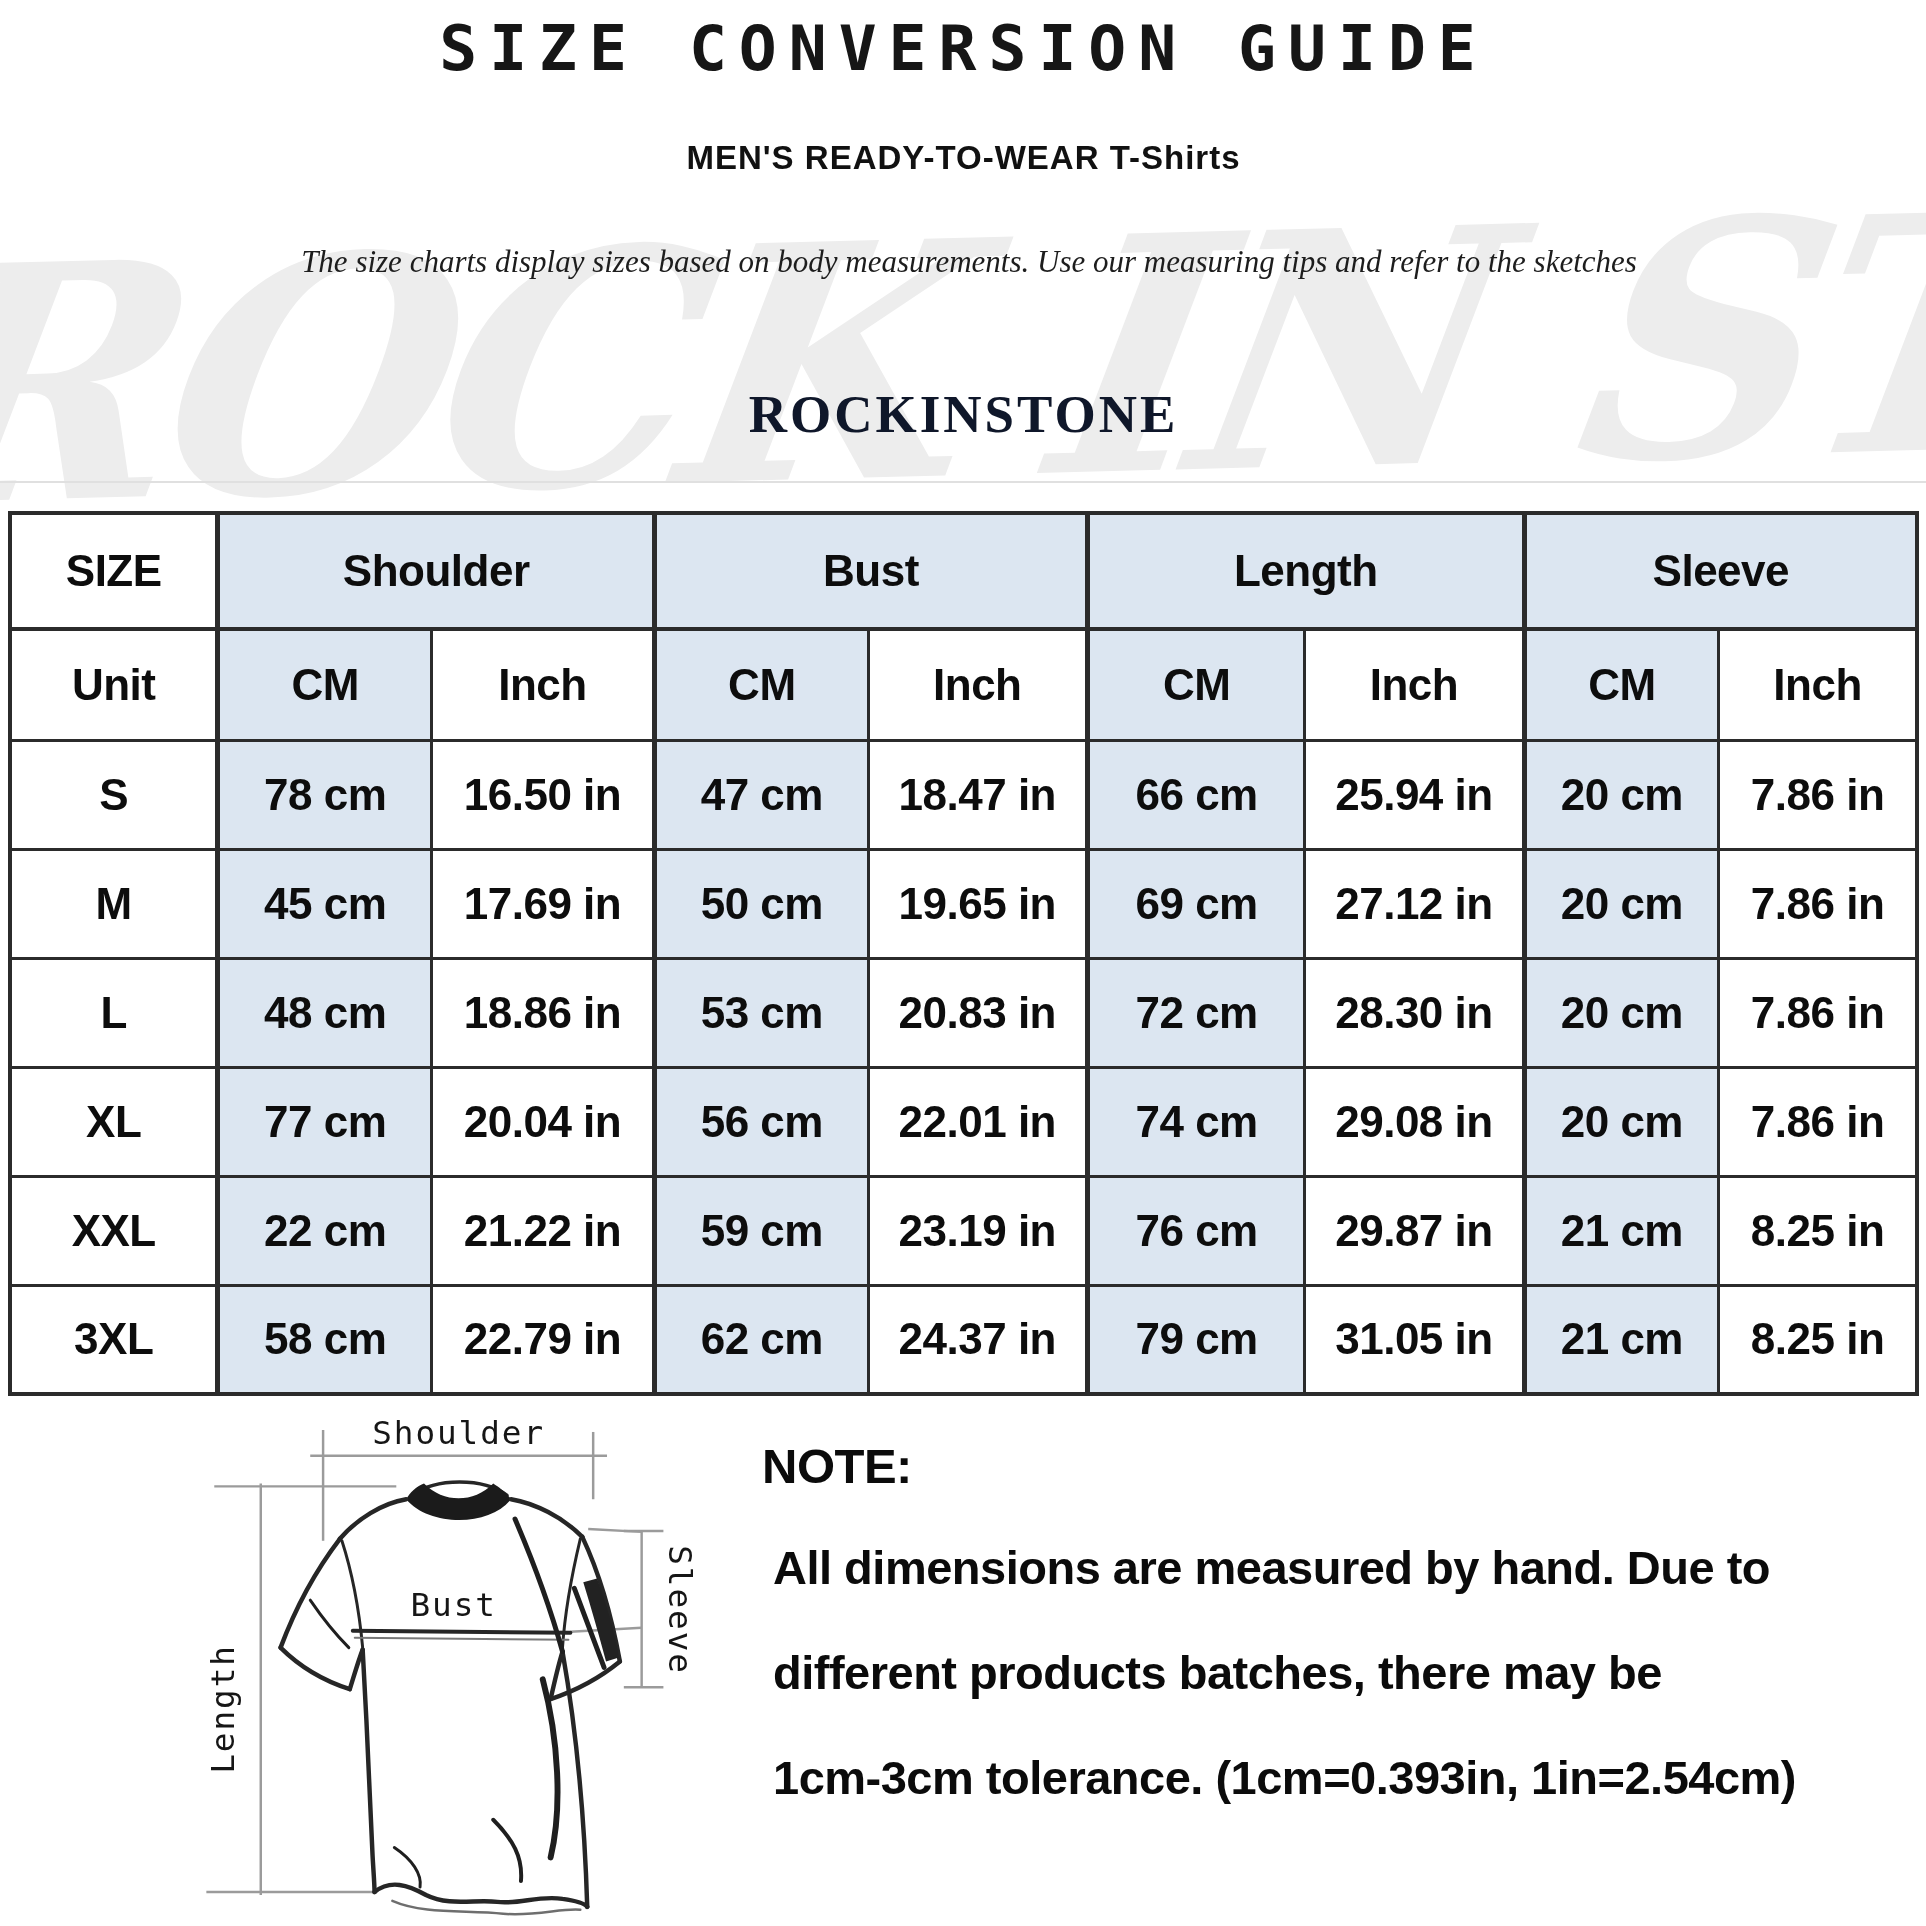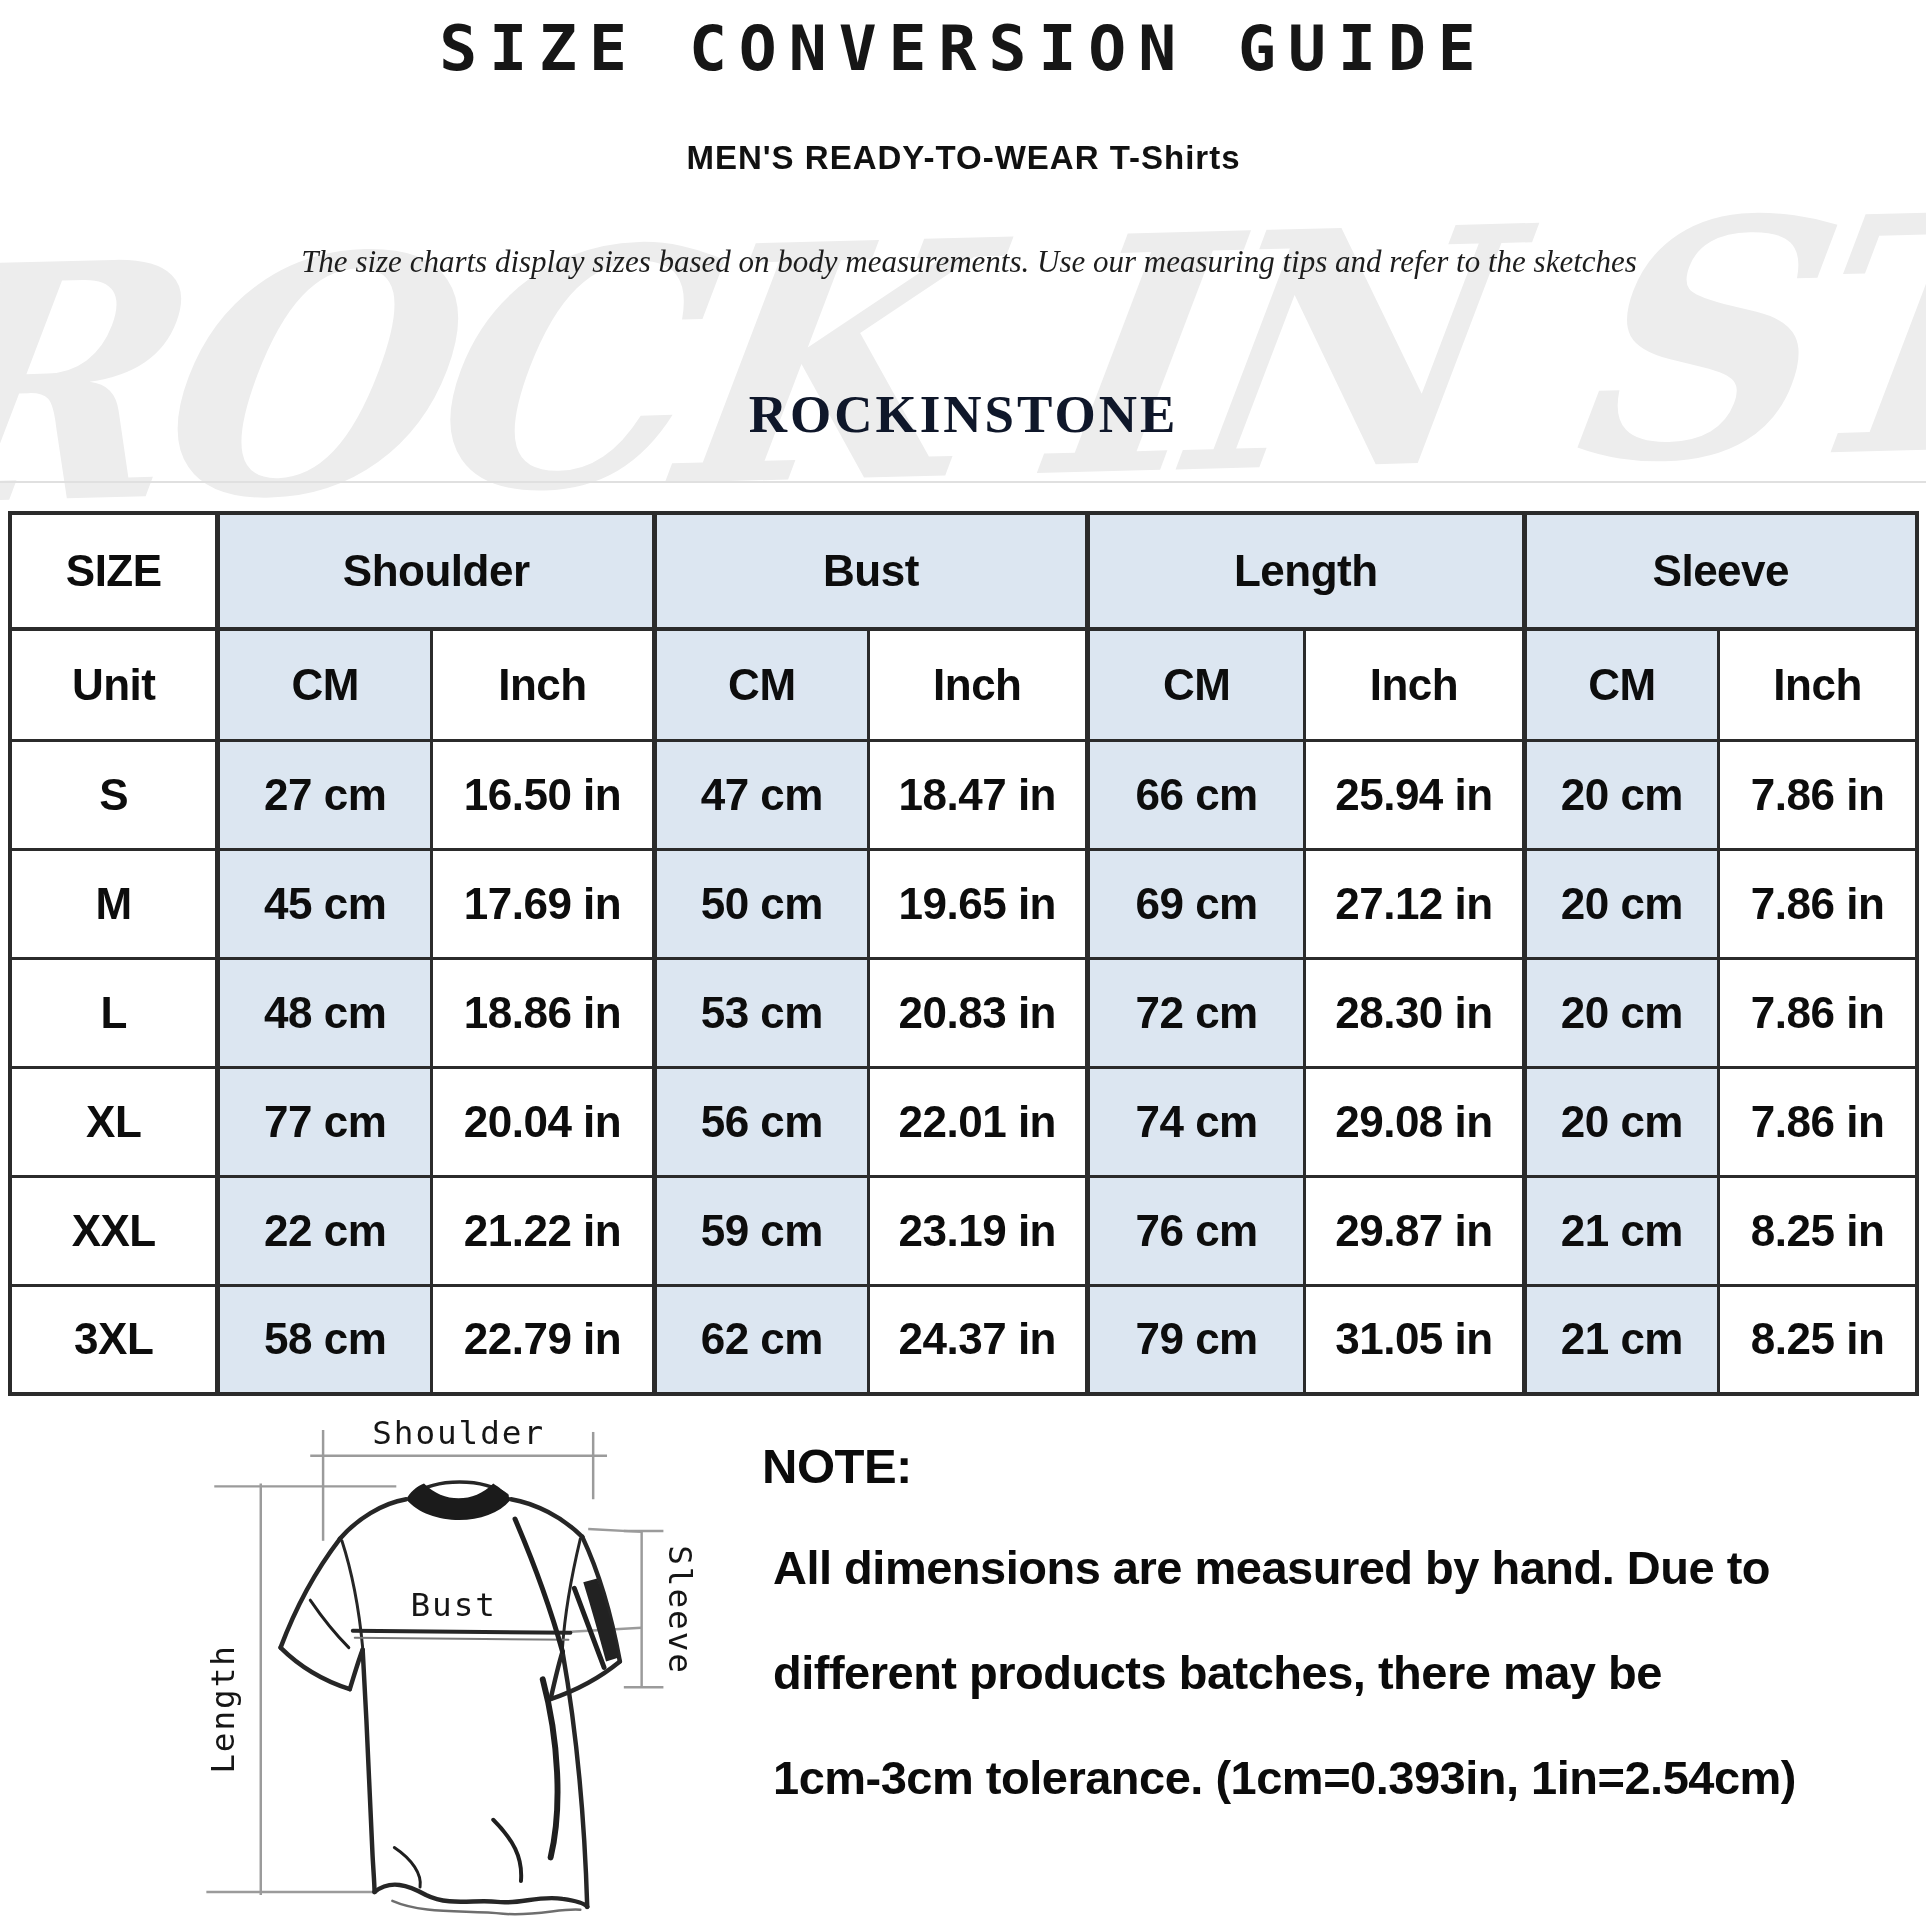--- a/index.html
+++ b/index.html
@@ -115,21 +115,21 @@
       <td class="white">Inch</td>
       <td class="blue gb">CM</td>
       <td class="white">Inch</td>
       <td class="blue gb">CM</td>
       <td class="white">Inch</td>
       <td class="blue gb">CM</td>
       <td class="white">Inch</td>
     </tr>
     <tr class="data-row">
       <td class="white">S</td>
-      <td class="blue gb">27 cm</td>
+      <td class="blue gb">78 cm</td>
       <td class="white">16.50 in</td>
       <td class="blue gb">47 cm</td>
       <td class="white">18.47 in</td>
       <td class="blue gb">66 cm</td>
       <td class="white">25.94 in</td>
       <td class="blue gb">20 cm</td>
       <td class="white">7.86 in</td>
     </tr>
     <tr class="data-row">
       <td class="white">M</td>

